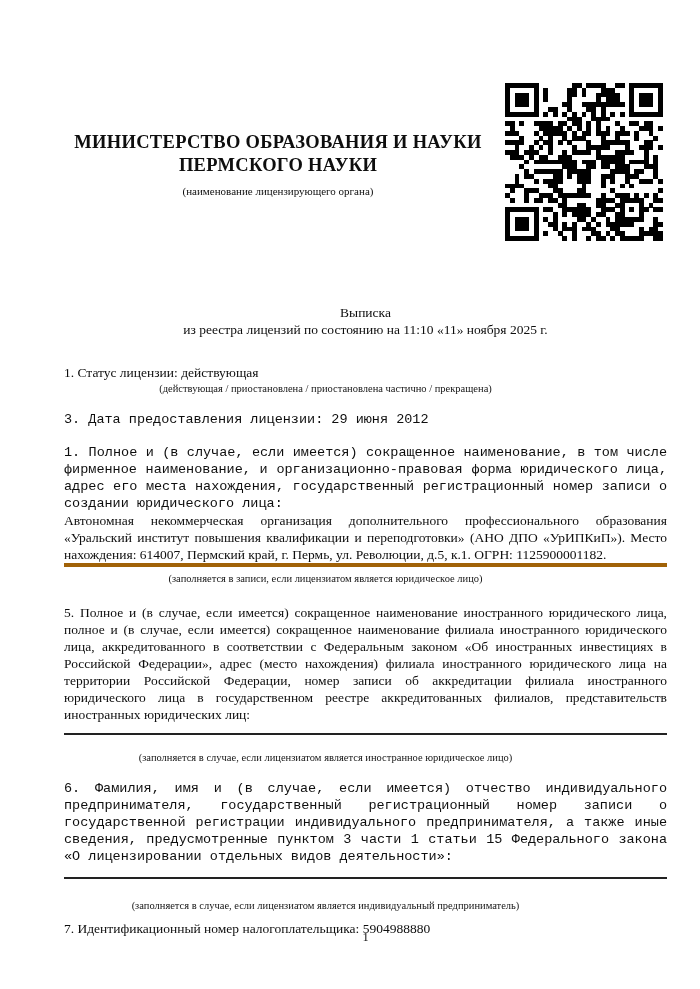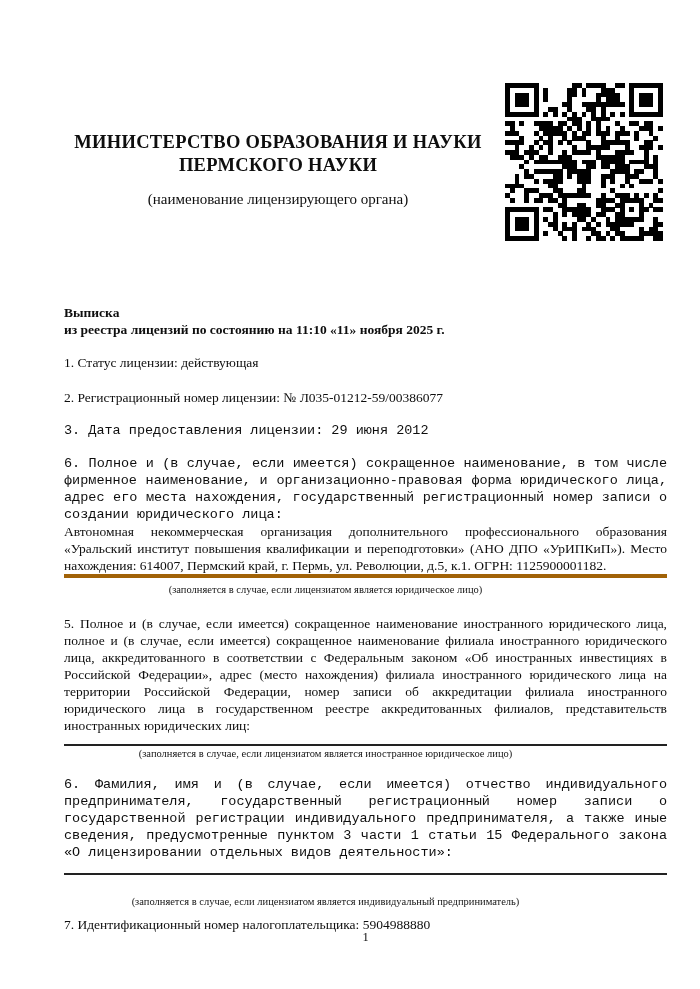--- a/index.html
+++ b/index.html
@@ -12,29 +12,29 @@
     color:#0e0e0e;
     overflow:hidden;
   }
   .header-block {
     position:absolute; left:62px; top:131px; width:432px;
     text-align:center;
   }
   .ministry-line {
     font-weight:bold; font-size:18.5px; line-height:23px; letter-spacing:0.3px;
   }
-  .header-sub { font-size:15px; line-height:13px; margin-top:16px; }
+  .header-sub { font-size:11px; line-height:13px; margin-top:8px; }
 
   .qr-box { position:absolute; left:505px; top:83px; width:158px; height:158px; }
 
   .content {
     position:absolute; left:64px; top:304px; width:603px;
     font-size:13.5px; line-height:17px;
   }
-  .doc-title-line { text-align:left;font-weight:bold; }
+  .doc-title-line { text-align:center; }
   .para { text-align:justify; }
   .mt { margin-top:16px;font-family:Liberation Mono, monospace; }
   .caption {
     font-size:10.5px; line-height:13px;
     text-align:center; padding-right:80px;
     color:#151515;
   }
   .ruled { border-bottom:4px solid #a16207; }
   .fill-line { border-bottom:2px solid #222222; }
   .footer-pagenum {
@@ -597,33 +597,33 @@
         <rect x="134.06" y="153.21" width="4.84" height="4.84"></rect>
         <rect x="148.42" y="153.21" width="4.84" height="4.84"></rect>
         <rect x="153.21" y="153.21" width="4.84" height="4.84"></rect>
       </svg></div>
 
   <div class="content">
 
     <div class="doc-title-line">Выписка</div>
     <div class="doc-title-line">из реестра лицензий по состоянию на 11:10 «11» ноября 2025 г.</div>
 
-    <div style="margin-top:16px">1. Статус лицензии: действующая</div>
-
-    <div style="margin-top:18px">2. Регистрационный номер лицензии: № Л035-01212-59/00386077</div>
+    <div style="margin-top:26px">1. Статус лицензии: действующая</div>
+    <div class="caption" style="margin-top:1px">(действующая / приостановлена / приостановлена частично / прекращена)</div>
+
 
     <div class="mt">3. Дата предоставления лицензии: 29 июня 2012</div>
 
-    <div class="para mt">6. Полное и (в случае, если имеется) сокращенное наименование, в том числе фирменное наименование, и организационно-правовая форма юридического лица, адрес его места нахождения, государственный регистрационный номер записи о создании юридического лица:</div>
+    <div class="para mt">1. Полное и (в случае, если имеется) сокращенное наименование, в том числе фирменное наименование, и организационно-правовая форма юридического лица, адрес его места нахождения, государственный регистрационный номер записи о создании юридического лица:</div>
     <div class="para ruled">Автономная некоммерческая организация дополнительного профессионального образования «Уральский институт повышения квалификации и переподготовки» (АНО ДПО «УрИПКиП»). Место нахождения: 614007, Пермский край, г. Пермь, ул. Революции, д.5, к.1. ОГРН: 1125900001182.</div>
-    <div class="caption" style="margin-top:5px">(заполняется в случае, если лицензиатом является юридическое лицо)</div>
+    <div class="caption" style="margin-top:5px">(заполняется в записи, если лицензиатом является юридическое лицо)</div>
 
     <div class="para" style="margin-top:19px">5. Полное и (в случае, если имеется) сокращенное наименование иностранного юридического лица, полное и (в случае, если имеется) сокращенное наименование филиала иностранного юридического лица, аккредитованного в соответствии с Федеральным законом «Об иностранных инвестициях в Российской Федерации», адрес (место нахождения) филиала иностранного юридического лица на территории Российской Федерации, номер записи об аккредитации филиала иностранного юридического лица в государственном реестре аккредитованных филиалов, представительств иностранных юридических лиц:</div>
     <div class="fill-line" style="height:10px"></div>
-    <div class="caption" style="margin-top:1px">(заполняется в случае, если лицензиатом является иностранное юридическое лицо)</div>
+    <div class="caption" style="margin-top:16px">(заполняется в случае, если лицензиатом является иностранное юридическое лицо)</div>
 
     <div class="para mt">6. Фамилия, имя и (в случае, если имеется) отчество индивидуального предпринимателя, государственный регистрационный номер записи о государственной регистрации индивидуального предпринимателя, а также иные сведения, предусмотренные пунктом 3 части 1 статьи 15 Федерального закона «О лицензировании отдельных видов деятельности»:</div>
     <div class="fill-line" style="height:12px"></div>
     <div class="caption" style="margin-top:20px">(заполняется в случае, если лицензиатом является индивидуальный предприниматель)</div>
 
     <div style="margin-top:8px">7. Идентификационный номер налогоплательщика: 5904988880</div>
 
   </div>
 
   <div class="footer-pagenum">1</div>

